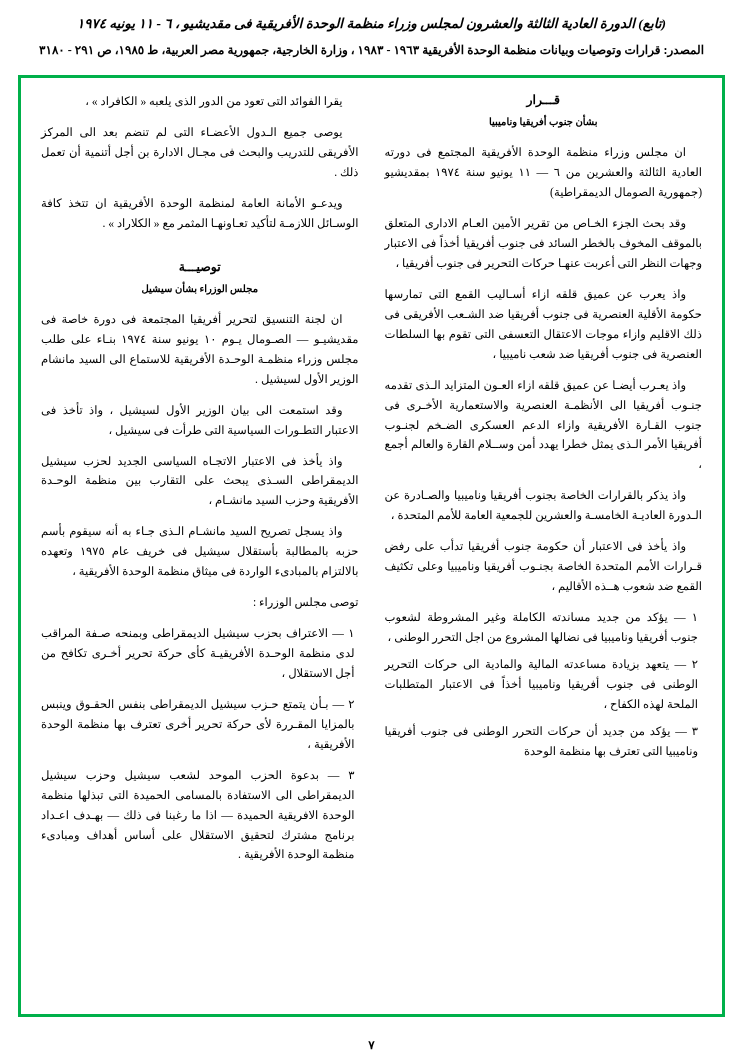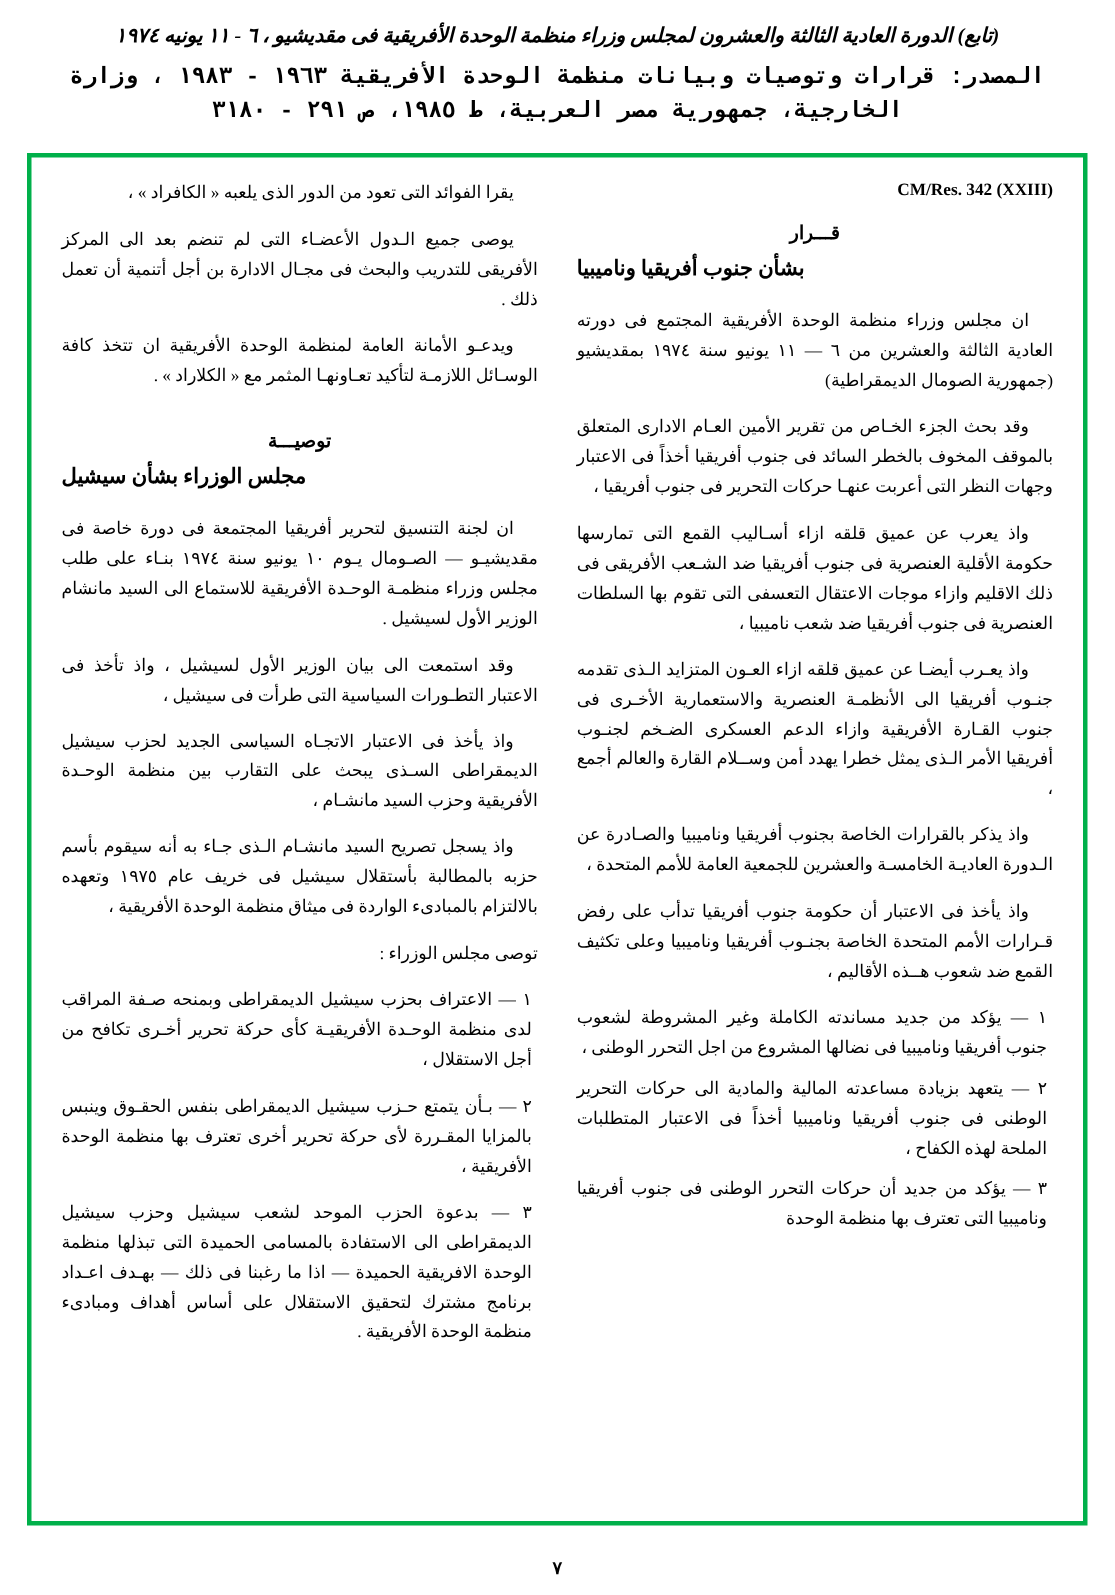--- a/index.html
+++ b/index.html
@@ -29,25 +29,24 @@
     text-align: center;
   }
   .doc-header .title {
     font-size: 13.5px;
     font-weight: bold;
     line-height: 1.5;
     letter-spacing: 0;
     font-style: italic;
   }
   .doc-header .source {
-    font-size: 15px;
+    font-size: 12px;
     font-weight: bold;
     margin-top: 7px;
     line-height: 1.5;
-    font-family: Liberation Mono, monospace;
   }
 
   
   .frame-wrap {
     margin: 16px 18px 0 18px;
     flex: 1;
     position: relative;
   }
   .frame {
     position: absolute;
@@ -87,22 +86,22 @@
   }
 
   .doc-kind {
     text-align: center;
     font-size: 12.5px;
     font-weight: bold;
     letter-spacing: 2px;
     margin: 0 0 6px 0;
   }
   .doc-subject {
-    text-align: left;
-    font-size: 14px;
+    text-align: center;
+    font-size: 10px;
     font-weight: bold;
     margin: 0 0 14px 0;
     line-height: 1.5;
   }
 
   p.para {
     font-size: 11.6px;
     line-height: 1.72;
     text-align: justify;
     text-align-last: right;
@@ -141,21 +140,20 @@
     <div class="title">(تابع) الدورة العادية الثالثة والعشرون لمجلس وزراء منظمة الوحدة الأفريقية فى مقديشيو ، ٦ - ١١ يونيه ١٩٧٤</div>
     <div class="source">المصدر: قرارات وتوصيات وبيانات منظمة الوحدة الأفريقية ١٩٦٣ - ١٩٨٣ ، وزارة الخارجية، جمهورية مصر العربية، ط ١٩٨٥، ص ٢٩١ - ٣١٨٠</div>
   </div>
 
   <div class="frame-wrap">
     <div class="frame">
       <div class="frame-inner">
         <div class="columns">
 
           <div class="col right">
-            <div class="res-id">CM/Res. 342 (XXIII)</div>
             <div class="doc-kind">قـــرار</div>
             <div class="doc-subject">بشأن جنوب أفريقيا وناميبيا</div>
 
             <p class="para">ان مجلس وزراء منظمة الوحدة الأفريقية المجتمع فى دورته العادية الثالثة والعشرين من ٦ — ١١ يونيو سنة ١٩٧٤ بمقديشيو (جمهورية الصومال الديمقراطية)</p>
             <p class="para">وقد بحث الجزء الخـاص من تقرير الأمين العـام الادارى المتعلق بالموقف المخوف بالخطر السائد فى جنوب أفريقيا أخذاً فى الاعتبار وجهات النظر التى أعربت عنهـا حركات التحرير فى جنوب أفريقيا ،</p>
             <p class="para">واذ يعرب عن عميق قلقه ازاء أسـاليب القمع التى تمارسها حكومة الأقلية العنصرية فى جنوب أفريقيا ضد الشـعب الأفريقى فى ذلك الاقليم وازاء موجات الاعتقال التعسفى التى تقوم بها السلطات العنصرية فى جنوب أفريقيا ضد شعب ناميبيا ،</p>
             <p class="para">واذ يعـرب أيضـا عن عميق قلقه ازاء العـون المتزايد الـذى تقدمه جنـوب أفريقيا الى الأنظمـة العنصرية والاستعمارية الأخـرى فى جنوب القـارة الأفريقية وازاء الدعم العسكرى الضـخم لجنـوب أفريقيا الأمر الـذى يمثل خطرا يهدد أمن وســلام القارة والعالم أجمع ،</p>
             <p class="para">واذ يذكر بالقرارات الخاصة بجنوب أفريقيا وناميبيا والصـادرة عن الـدورة العاديـة الخامسـة والعشرين للجمعية العامة للأمم المتحدة ،</p>
             <p class="para">واذ يأخذ فى الاعتبار أن حكومة جنوب أفريقيا تدأب على رفض قـرارات الأمم المتحدة الخاصة بجنـوب أفريقيا وناميبيا وعلى تكثيف القمع ضد شعوب هــذه الأقاليم ،</p>
             <p class="para item tight">١ — يؤكد من جديد مساندته الكاملة وغير المشروطة لشعوب جنوب أفريقيا وناميبيا فى نضالها المشروع من اجل التحرر الوطنى ،</p>

